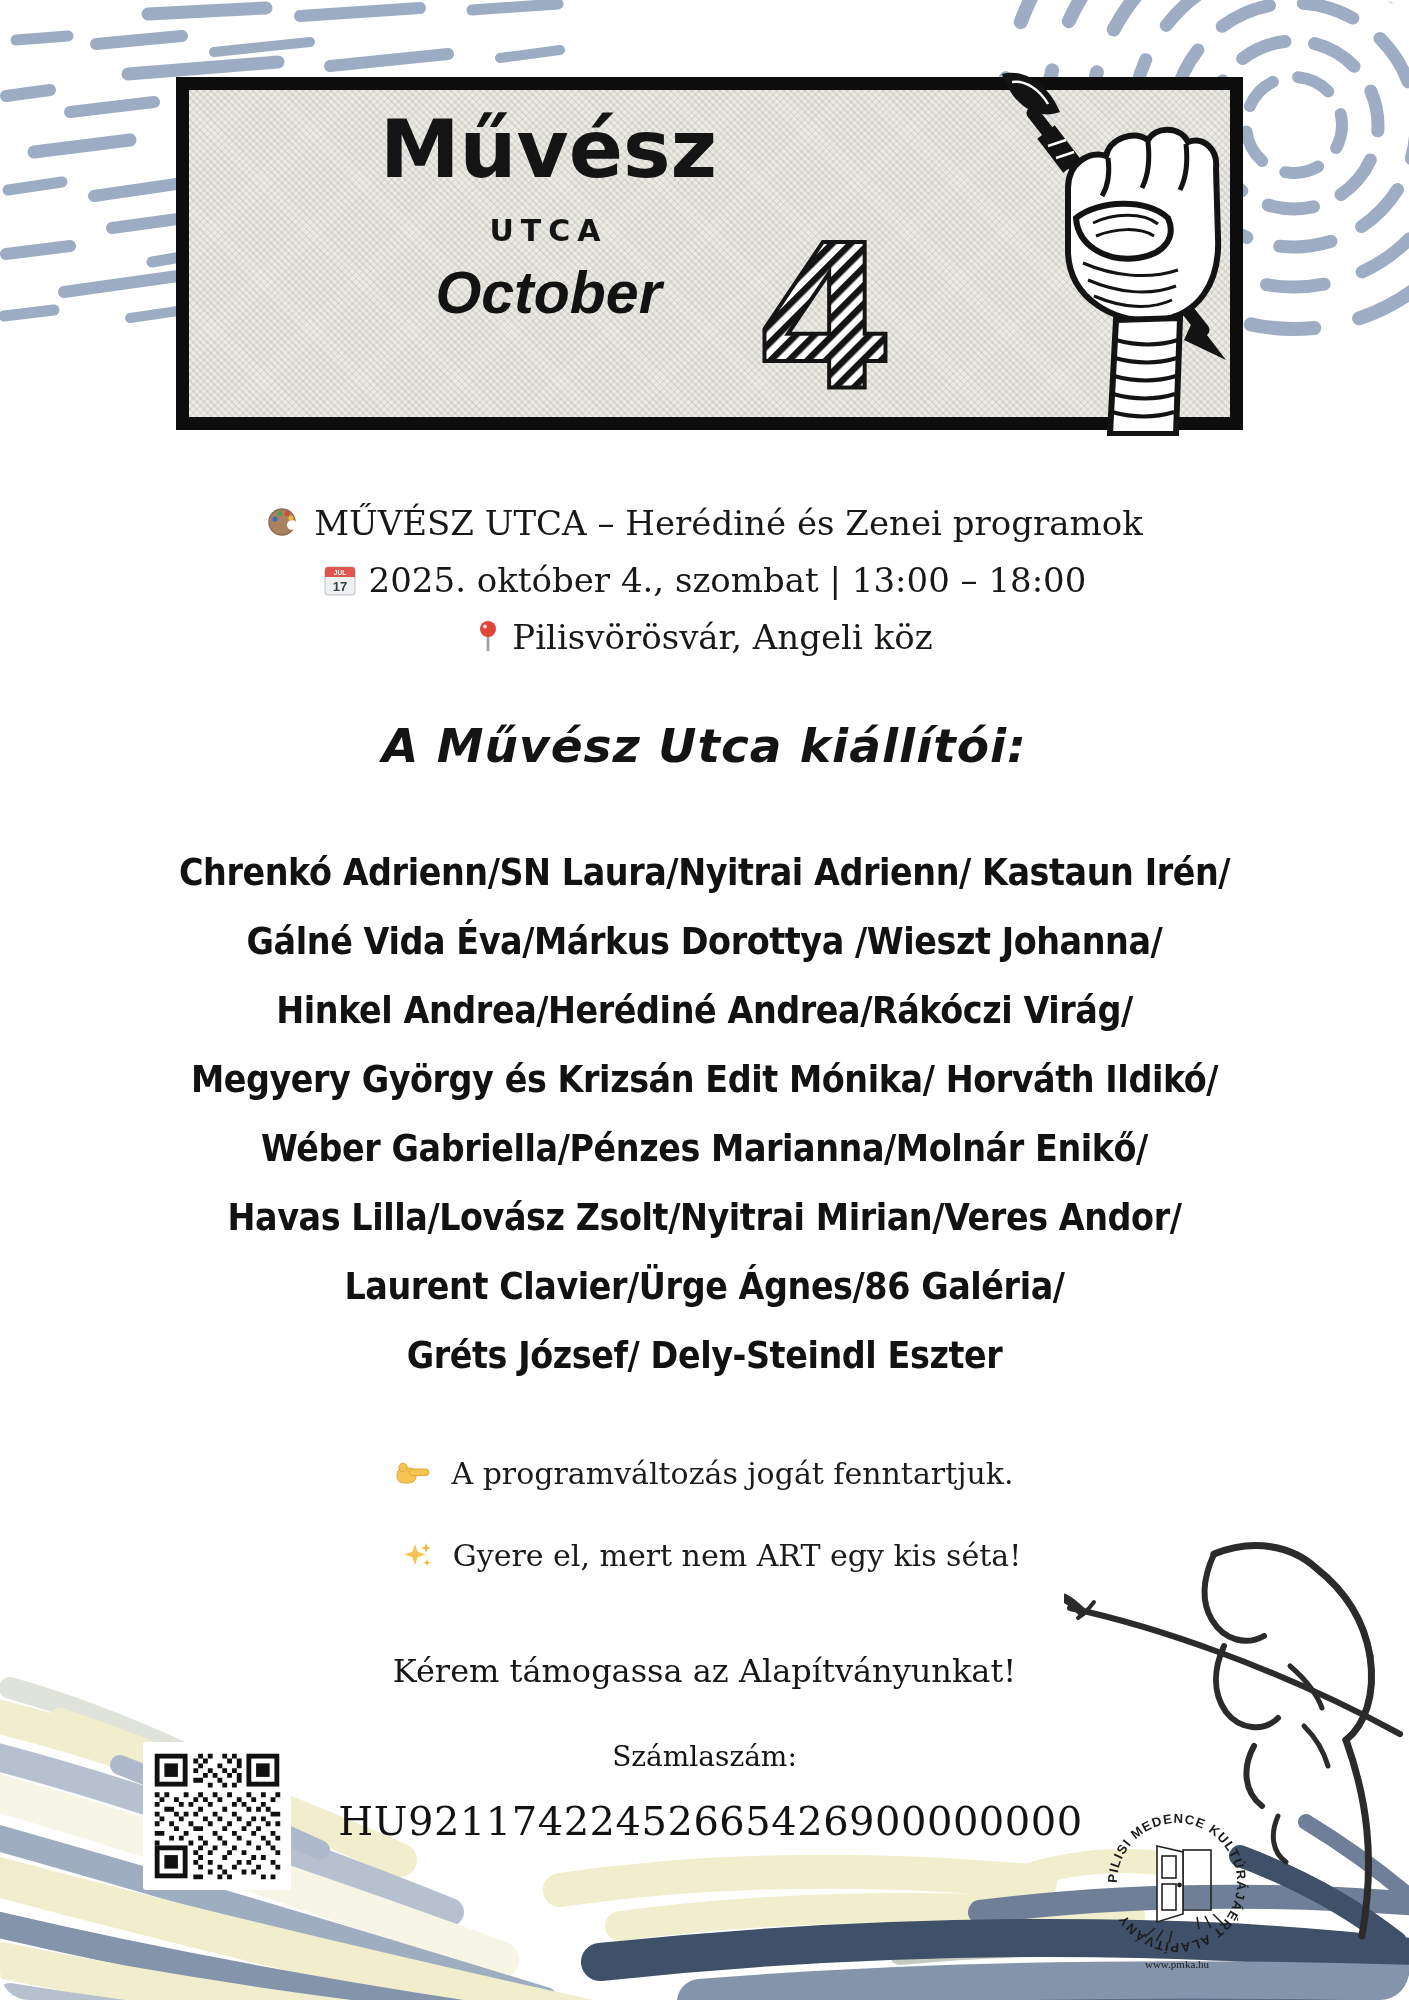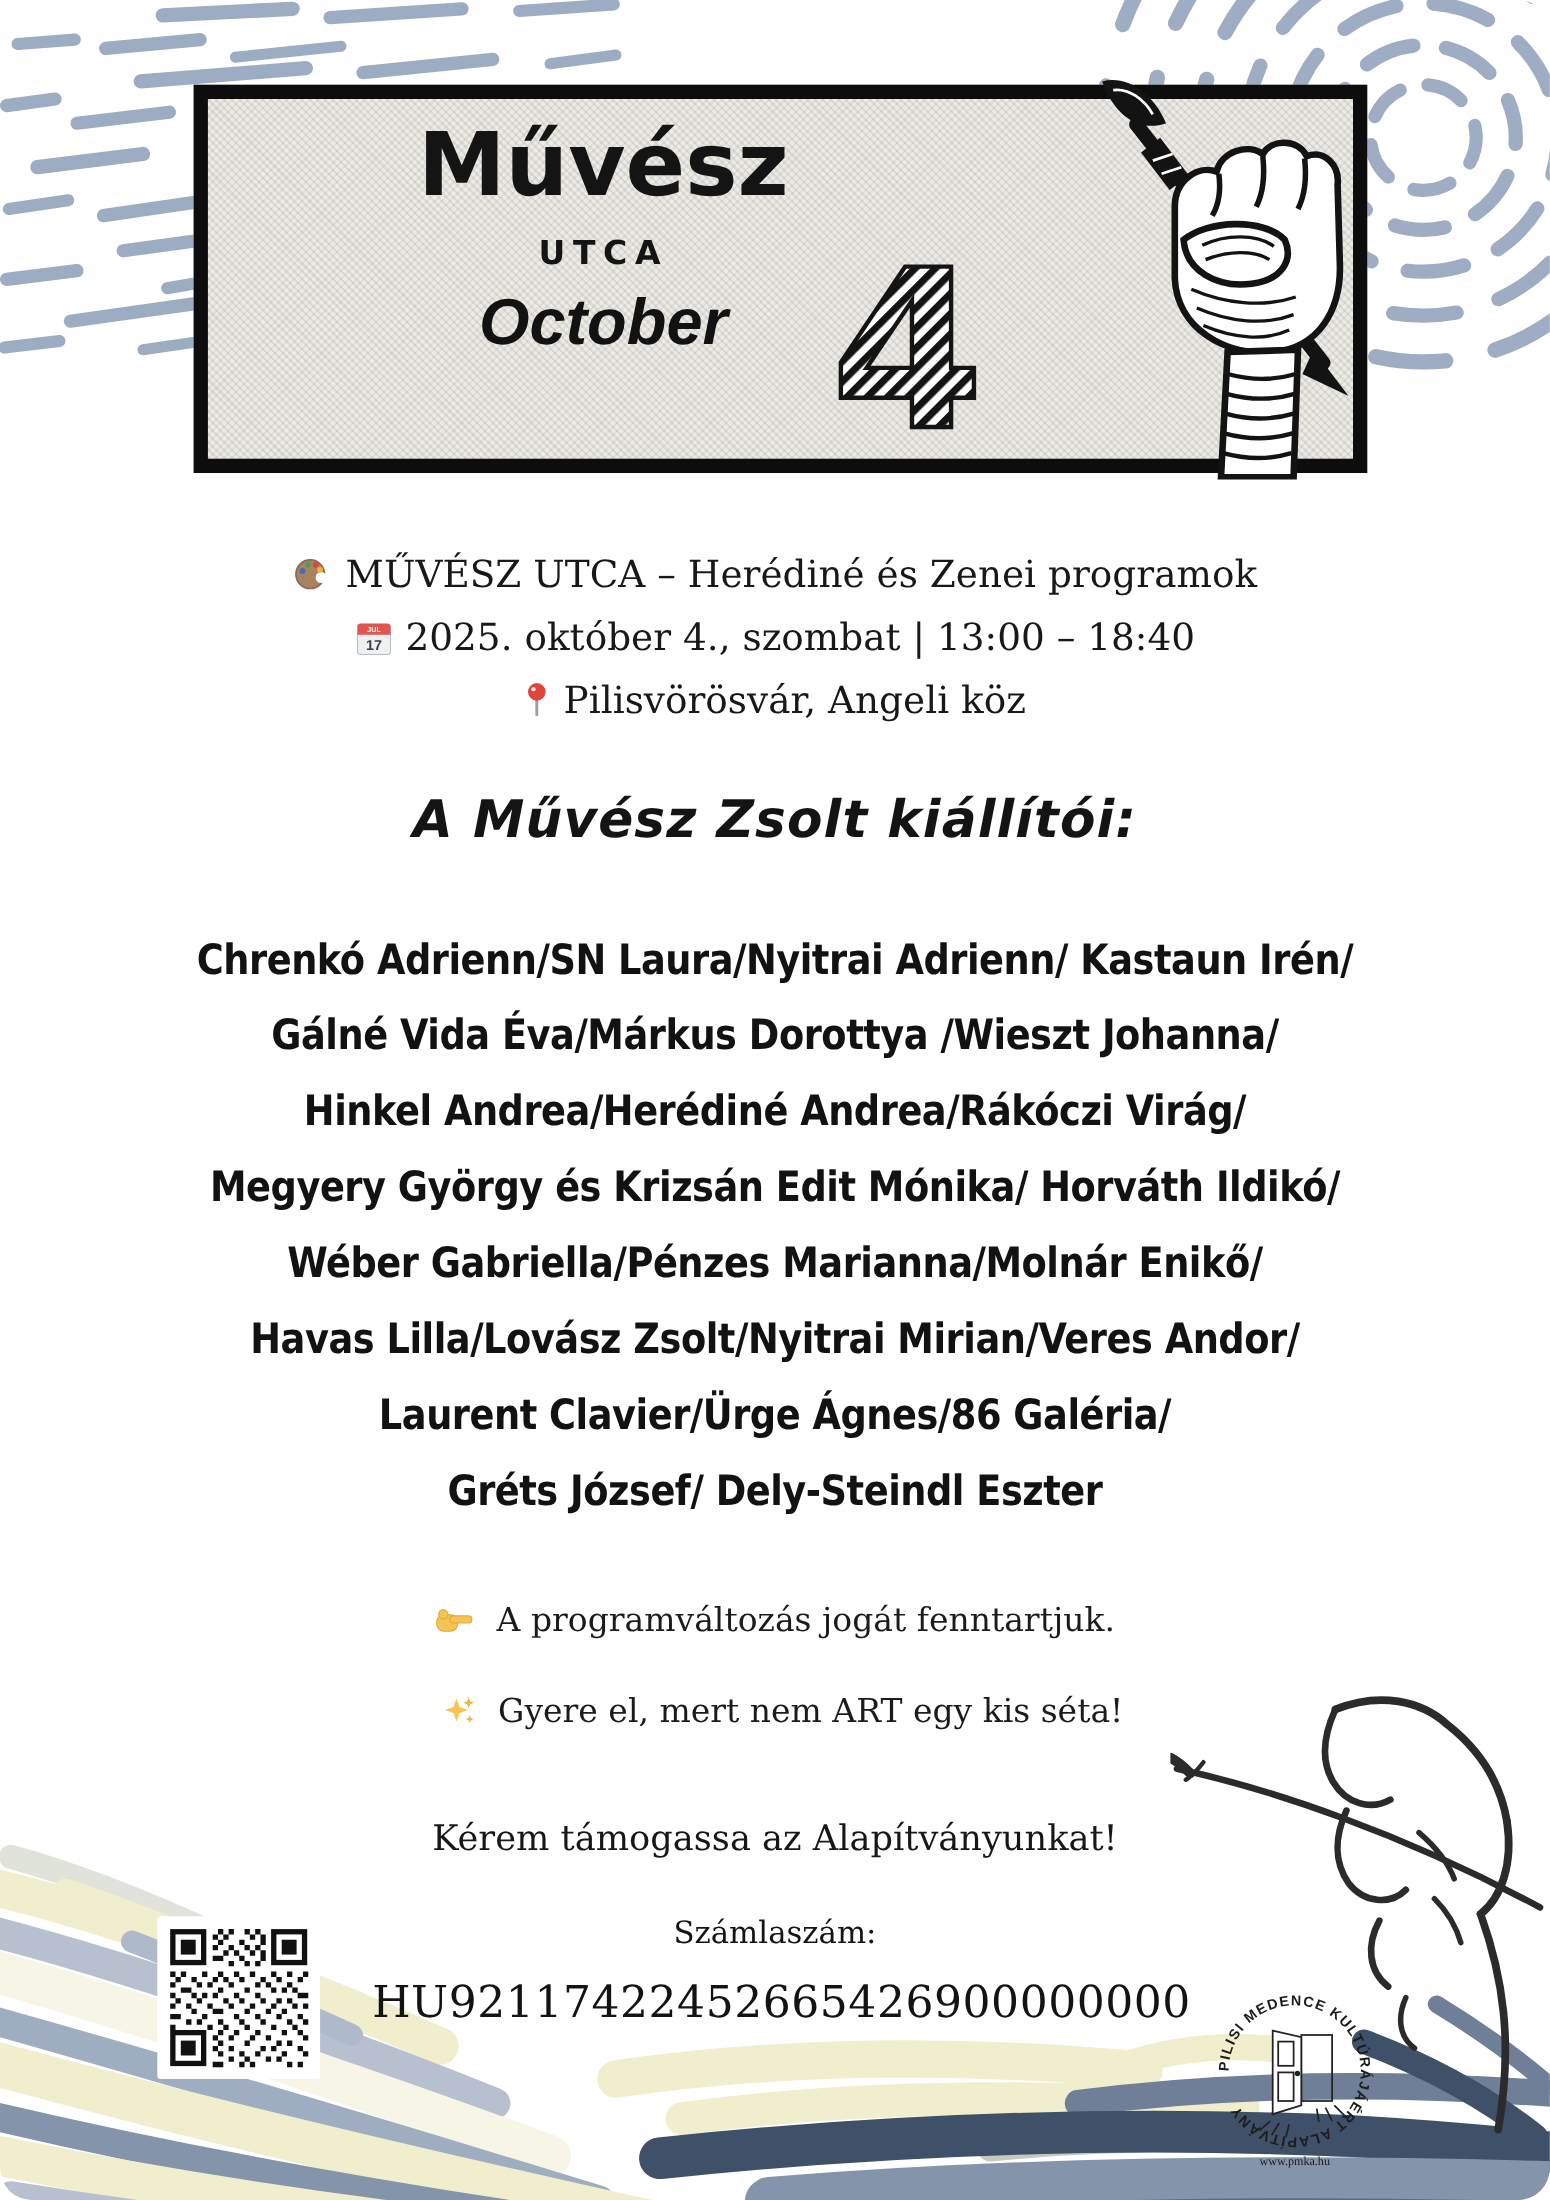--- a/index.html
+++ b/index.html
@@ -201,33 +201,33 @@
       </svg>
       <span>MŰVÉSZ UTCA – Herédiné és Zenei programok</span>
     </div>
     <div class="event-line">
       <svg width="34" height="36" viewBox="0 0 34 36">
         <rect x="2" y="5" width="30" height="28" rx="3" fill="#eef0f2" stroke="#b9bec4"></rect>
         <path d="M2,8 a3,3 0 0 1 3,-3 h24 a3,3 0 0 1 3,3 v7 h-30 Z" fill="#e1554f"></path>
         <text x="17" y="12.5" text-anchor="middle" font-family="Liberation Sans, sans-serif" font-size="6.5" font-weight="bold" fill="#ffffff">JUL</text>
         <text x="17" y="29" text-anchor="middle" font-family="Liberation Sans, sans-serif" font-size="13" font-weight="bold" fill="#3c4043">17</text>
       </svg>
-      <span>2025. október 4., szombat | 13:00 – 18:40</span>
+      <span>2025. október 4., szombat | 13:00 – 18:00</span>
     </div>
     <div class="event-line">
       <svg width="24" height="34" viewBox="0 0 24 34">
         <line x1="12" y1="15" x2="12" y2="31" stroke="#9aa0a6" stroke-width="2.6"></line>
         <circle cx="12" cy="9" r="8" fill="#e0453c"></circle>
         <circle cx="9" cy="6.5" r="2" fill="#ffffff" opacity=".8"></circle>
       </svg>
       <span>Pilisvörösvár, Angeli köz</span>
     </div>
   </div>
 
-  <div class="list-heading">A Művész Zsolt kiállítói:</div>
+  <div class="list-heading">A Művész Utca kiállítói:</div>
 
   <div class="exhibitors">
     <div class="exhibitor-line">Chrenkó Adrienn/SN Laura/Nyitrai Adrienn/ Kastaun Irén/</div>
     <div class="exhibitor-line">Gálné Vida Éva/Márkus Dorottya /Wieszt Johanna/</div>
     <div class="exhibitor-line">Hinkel Andrea/Herédiné Andrea/Rákóczi Virág/</div>
     <div class="exhibitor-line">Megyery György és Krizsán Edit Mónika/ Horváth Ildikó/</div>
     <div class="exhibitor-line">Wéber Gabriella/Pénzes Marianna/Molnár Enikő/</div>
     <div class="exhibitor-line">Havas Lilla/Lovász Zsolt/Nyitrai Mirian/Veres Andor/</div>
     <div class="exhibitor-line">Laurent Clavier/Ürge Ágnes/86 Galéria/</div>
     <div class="exhibitor-line">Gréts József/ Dely-Steindl Eszter</div>

